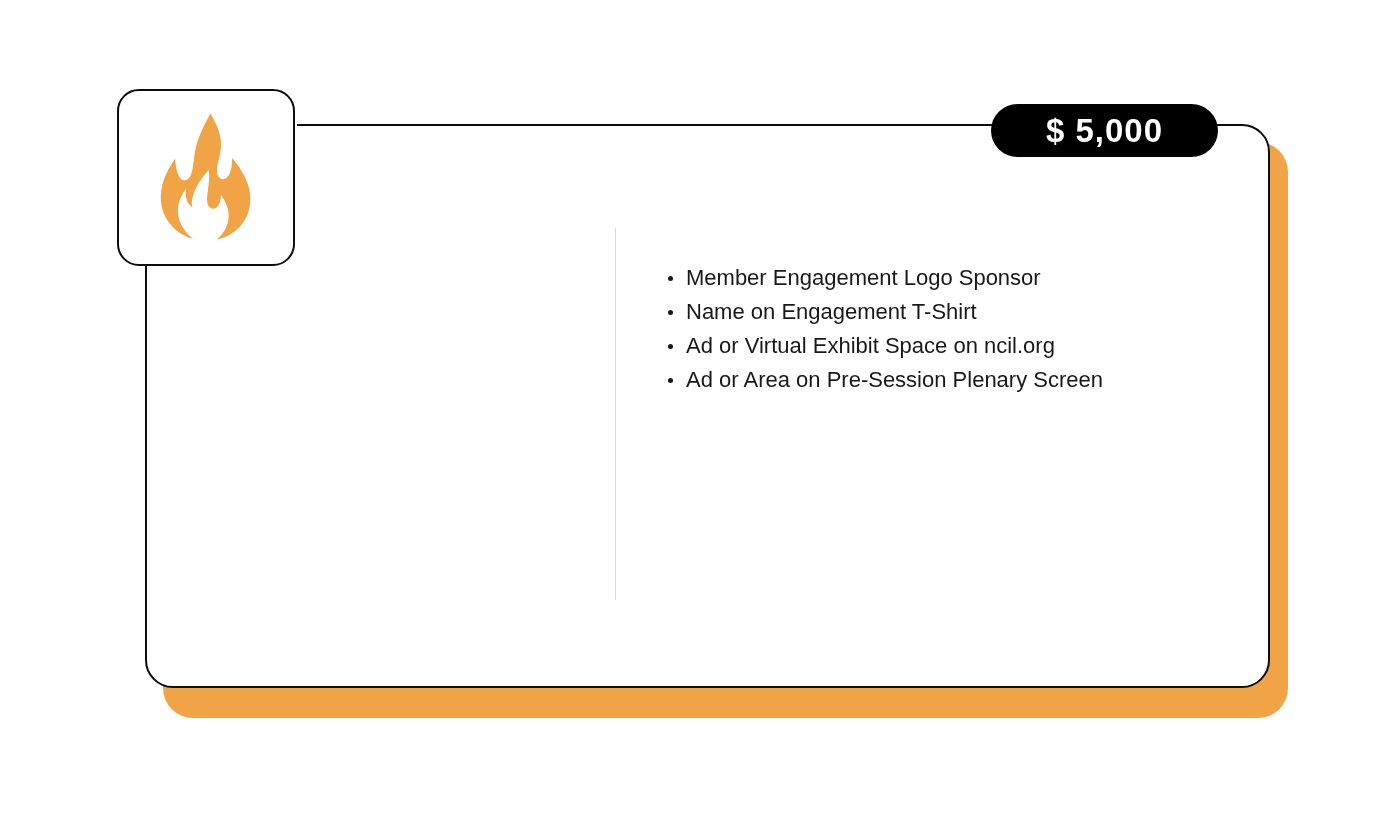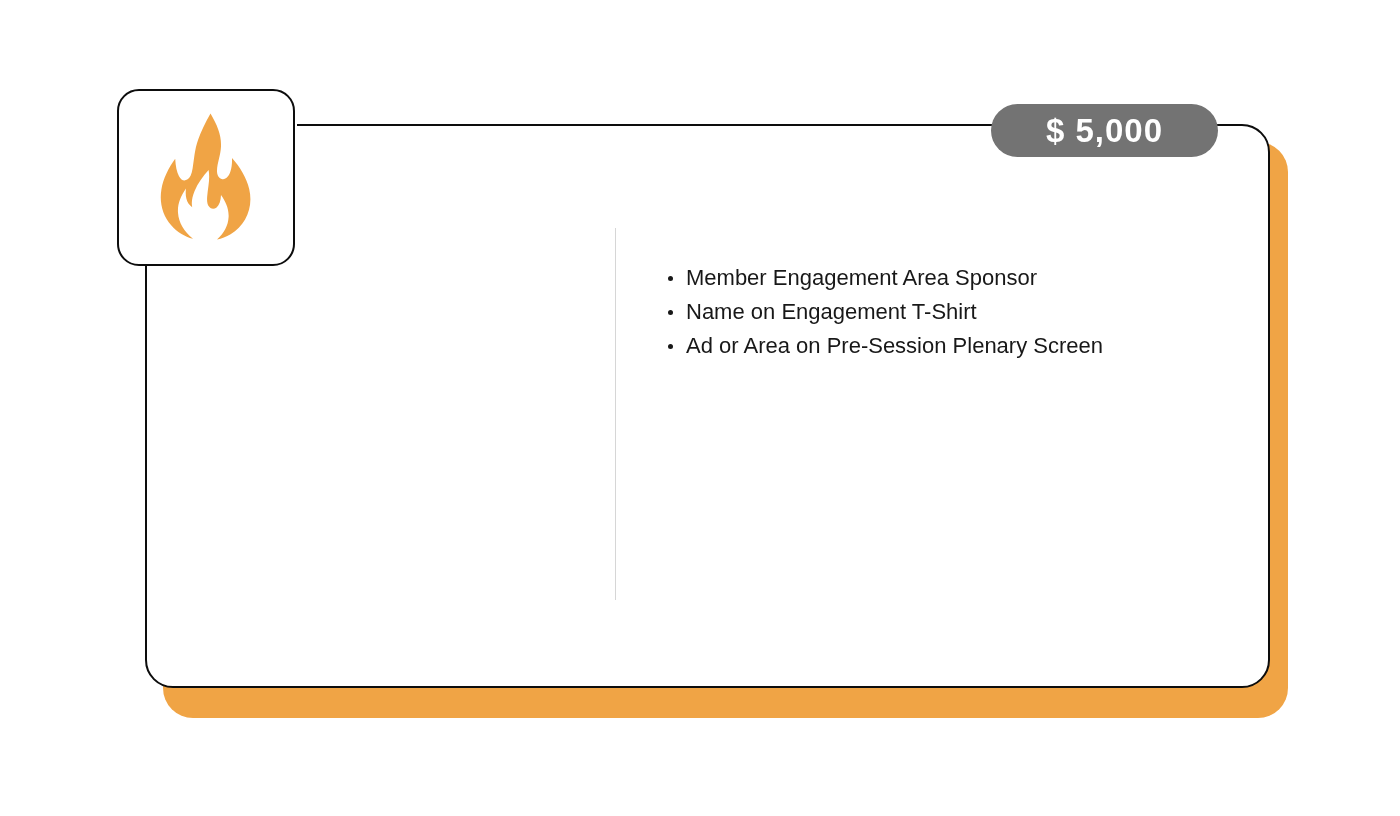--- a/index.html
+++ b/index.html
@@ -89,21 +89,21 @@
     display: block;
   }
 
   
   .price-badge {
     position: absolute;
     left: 991px;
     top: 104px;
     width: 227px;
     height: 53px;
-    background: #737373;
+    background: #000000;
     border-radius: 27px;
     z-index: 6;
     display: flex;
     align-items: center;
     justify-content: center;
   }
   .price-badge .price-text {
     color: #ffffff;
     font-size: 33px;
     font-weight: bold;
@@ -212,18 +212,19 @@
   </div>
 
   <div class="price-badge">
     <span class="price-text">$ 5,000</span>
   </div>
 
 
   <div class="divider"></div>
 
   <ul class="benefits">
-    <li>Member Engagement Area Sponsor</li>
+    <li>Member Engagement Logo Sponsor</li>
     <li>Name on Engagement T-Shirt</li>
+    <li>Ad or Virtual Exhibit Space on ncil.org</li>
     <li>Ad or Area on Pre-Session Plenary Screen</li>
   </ul>
 
 </div>
 
 </body></html>

